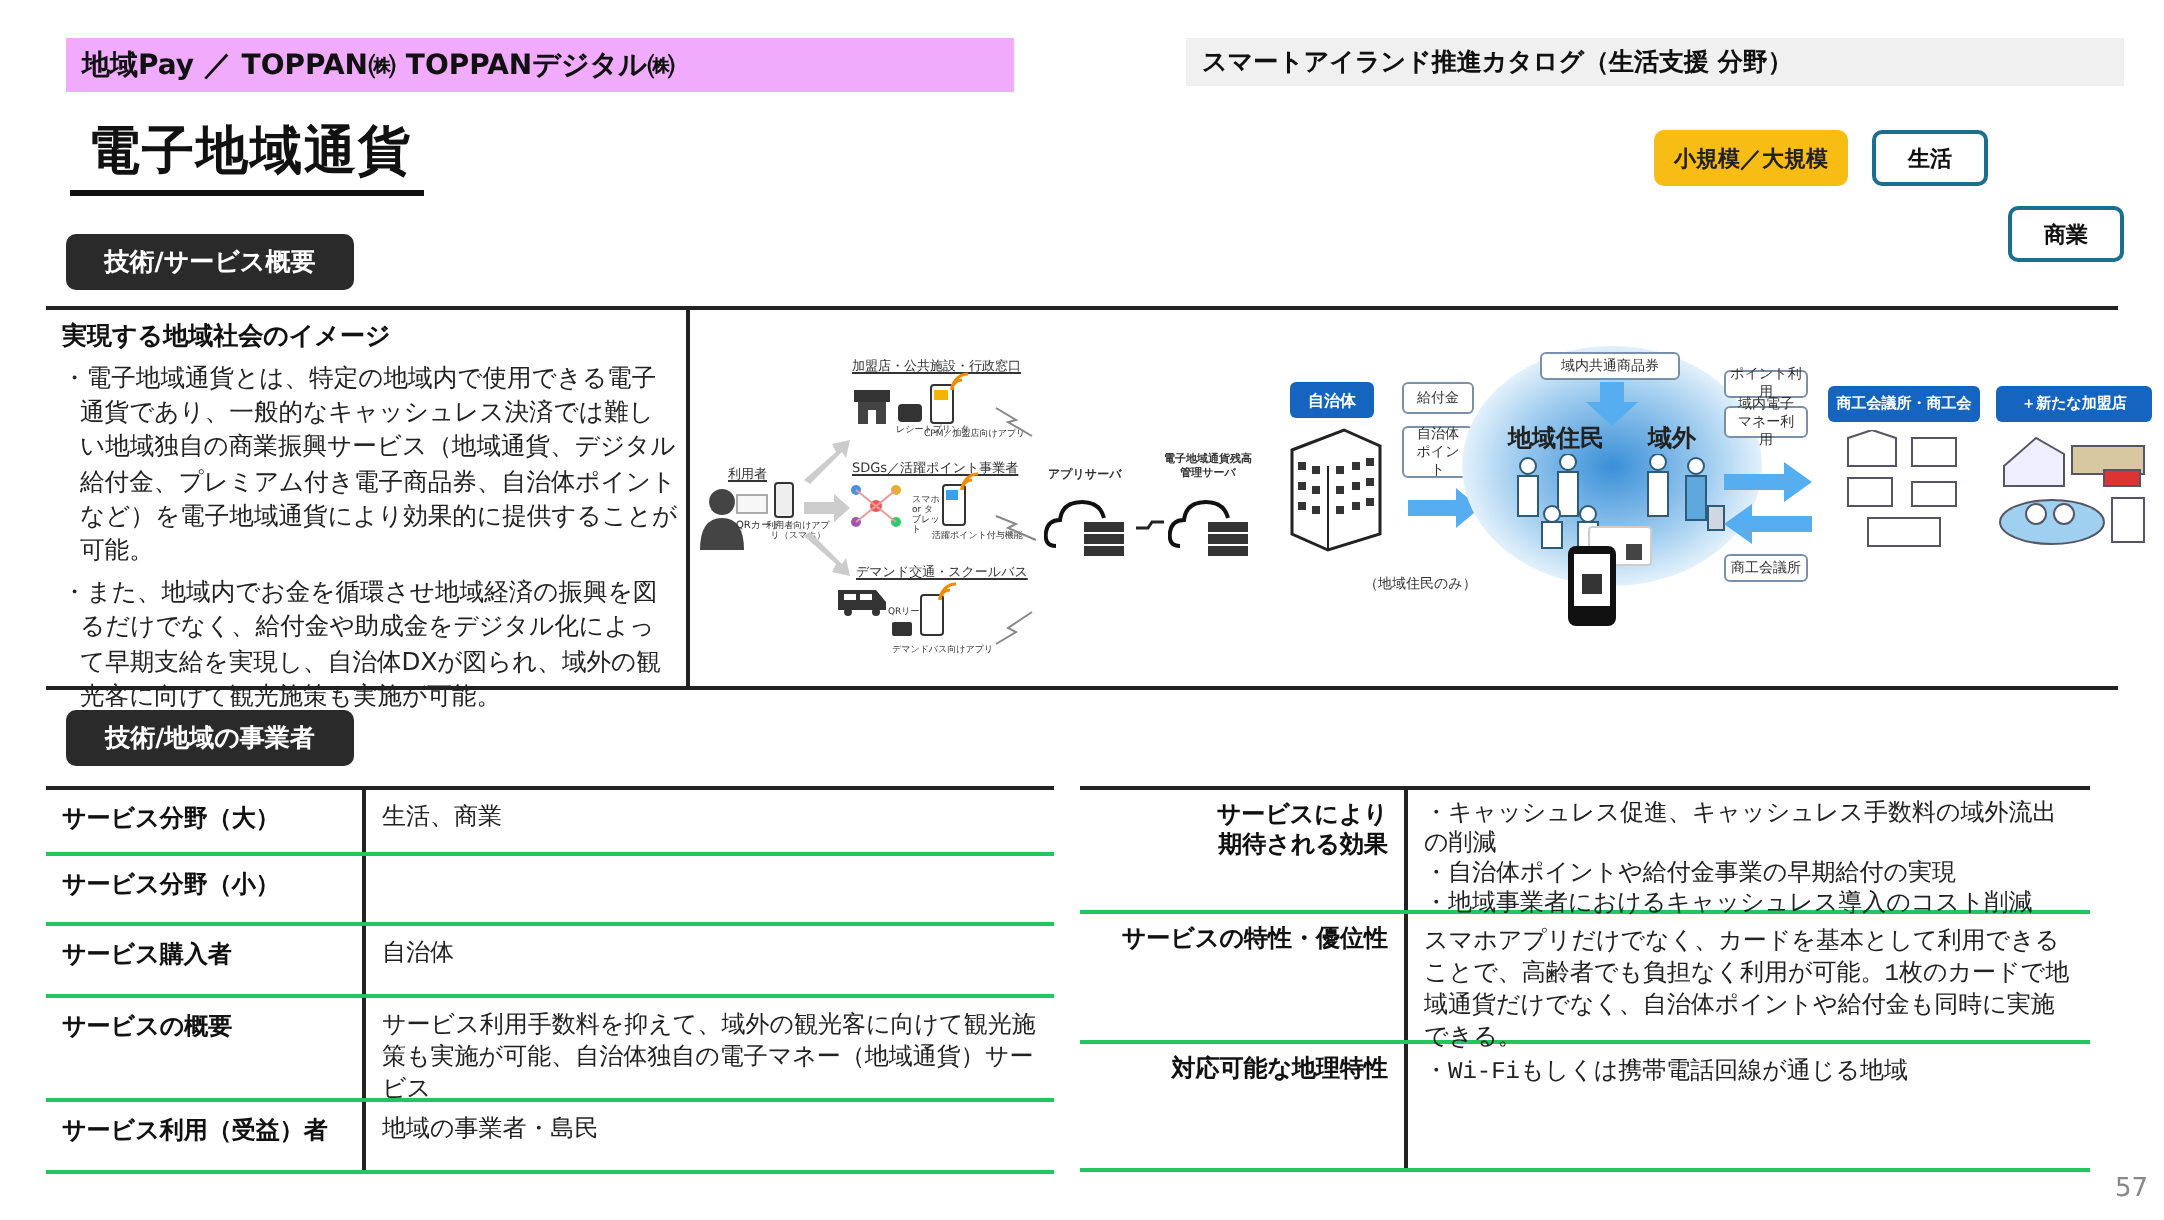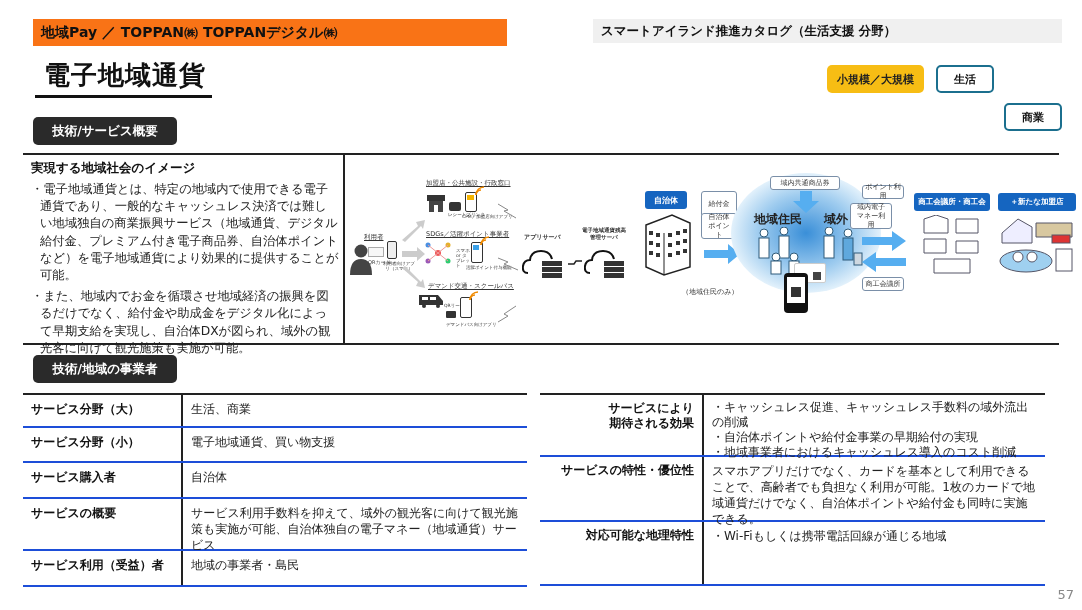--- a/index.html
+++ b/index.html
@@ -1,19 +1,19 @@
 <!DOCTYPE html>
 <html><head>
 <meta charset="utf-8">
 <style>
   * { box-sizing: border-box; margin: 0; padding: 0; }
   html, body { width: 1082px; height: 610px; background: #ffffff; overflow: hidden; }
   body { position: relative; font-family: "DejaVu Sans", "Liberation Sans", sans-serif; color: #111; }
 
-  .company-bar { position: absolute; left: 33px; top: 19px; width: 474px; height: 27px; background: #f97316; padding-left: 8px; display: flex; align-items: center; font-weight: bold; font-size: 14px; color: #111; }
+  .company-bar { position: absolute; left: 33px; top: 19px; width: 474px; height: 27px; background: #f0abfc; padding-left: 8px; display: flex; align-items: center; font-weight: bold; font-size: 14px; color: #111; }
   .catalog-bar { position: absolute; left: 593px; top: 19px; width: 469px; height: 24px; background: #f0f0f0; padding-left: 8px; display: flex; align-items: center; font-weight: bold; font-size: 12.5px; }
 
   .page-title { position: absolute; left: 44px; top: 58px; font-size: 26px; font-weight: bold; letter-spacing: 1px; color: #111; }
   .title-underline { position: absolute; left: 35px; top: 95px; width: 177px; height: 3px; background: #111; }
 
   .tag { position: absolute; top: 65px; height: 28px; border-radius: 5px; font-size: 11px; font-weight: bold; display: flex; align-items: center; justify-content: center; }
   .tag-scale { left: 827px; width: 97px; background: #f7bd14; color: #222; }
   .tag-life { left: 936px; width: 58px; background: #fff; border: 2.5px solid #1b6f8e; }
   .tag-biz { left: 1004px; width: 58px; background: #fff; border: 2.5px solid #1b6f8e; margin-top: 38px; }
 
@@ -30,21 +30,21 @@
   .dg-text { position: absolute; font-size: 6px; color: #333; white-space: nowrap; }
   .dg-under { text-decoration: underline; font-weight: normal; font-size: 6.5px; }
   .dg-box { position: absolute; border: 1px solid #7a8fa8; border-radius: 3px; background: #fff; font-size: 7px; color: #333; display: flex; align-items: center; justify-content: center; text-align: center; line-height: 9px; }
   .dg-blue { position: absolute; background: #1565c0; color: #fff; font-weight: bold; font-size: 8px; border-radius: 3px; display: flex; align-items: center; justify-content: center; }
   .dg-big { position: absolute; font-weight: bold; font-size: 12px; color: #222; }
   .halo { position: absolute; left: 385px; top: 18px; width: 150px; height: 120px; border-radius: 50%; background: radial-gradient(ellipse at center, #3a8fd8 0%, #9fccef 45%, #e6f3fc 72%, rgba(255,255,255,0) 100%); }
 
   .info-table { position: absolute; border-collapse: collapse; }
   .info-left { left: 23px; top: 393px; width: 504px; }
   .info-right { left: 540px; top: 393px; width: 505px; }
-  .info-table .row { display: flex; border-bottom: 2px solid #1d4ed8; }
+  .info-table .row { display: flex; border-bottom: 2px solid #22c55e; font-family: Liberation Mono, monospace; }
   .info-table .row:first-child { border-top: 2px solid #222; }
   .info-table .key { font-weight: bold; font-size: 12px; padding: 6px 8px; border-right: 2px solid #222; }
   .info-table .val { font-size: 12px; padding: 6px 8px; line-height: 16px; color: #222; }
   .info-left .key { width: 160px; }
   .info-left .val { flex: 1; }
   .info-right .key { width: 164px; line-height: 15px; text-align: right; }
   .info-right .val { flex: 1; }
 
   .page-number { position: absolute; right: 8px; bottom: 8px; font-size: 13px; color: #888; }
 </style>
@@ -185,21 +185,21 @@
           <rect x="34" y="20" width="4" height="4"></rect>
           <rect x="41" y="18" width="4" height="4"></rect>
           <rect x="26" y="32" width="4" height="4"></rect>
           <rect x="34" y="30" width="4" height="4"></rect>
           <rect x="41" y="28" width="4" height="4"></rect>
           <rect x="26" y="42" width="4" height="4"></rect>
           <rect x="34" y="40" width="4" height="4"></rect>
           <rect x="41" y="38" width="4" height="4"></rect>
       </g>
     </svg>
-    <div class="dg-box" style="left:355px;top:36px;width:36px;height:26px">給付金</div>
+    <div class="dg-box" style="left:355px;top:36px;width:36px;height:16px">給付金</div>
     <div class="dg-box" style="left:355px;top:58px;width:36px;height:26px;white-space:normal;padding:0 6px">自治体ポイント</div>
     <div class="dg-text" style="left:336px;top:132px;font-size:7px">（地域住民のみ）</div>
     <svg style="position:absolute;left:358px;top:89px" width="36" height="20">
         <path d="M0 6 L24 6 L24 0 L36 10 L24 20 L24 14 L0 14 Z" fill="#56aef0"></path>
       </svg>
 
     <div class="halo"></div>
     <div class="dg-box" style="left:424px;top:21px;width:70px;height:14px">域内共通商品券</div>
     <svg style="position:absolute;left:447px;top:36px" width="26" height="22">
         <path d="M7 0 L19 0 L19 10 L26 10 L13 22 L0 10 L7 10 Z" fill="#56aef0"></path>
@@ -226,21 +226,21 @@
     <div style="position:absolute;left:448px;top:108px;width:32px;height:20px;background:#fff;border:1px solid #ccc;border-radius:2px">
         <div style="width:8px;height:8px;background:#444;margin:8px 0 0 18px"></div>
       </div>
     <div style="position:absolute;left:438px;top:118px;width:24px;height:40px;background:#111;border-radius:4px;padding:4px 3px">
         <div style="width:100%;height:26px;background:#fff">
           <div style="width:10px;height:10px;background:#333;margin:auto;position:relative;top:10px"></div>
         </div>
       </div>
 
     <div class="dg-box" style="left:516px;top:30px;width:42px;height:14px">ポイント利用</div>
-    <div class="dg-box" style="left:504px;top:48px;width:42px;height:26px;white-space:normal;padding:0 3px">域内電子マネー利用</div>
+    <div class="dg-box" style="left:516px;top:48px;width:42px;height:16px;white-space:normal;padding:0 3px">域内電子マネー利用</div>
     <svg style="position:absolute;left:516px;top:76px" width="44" height="20">
         <path d="M0 6 L30 6 L30 0 L44 10 L30 20 L30 14 L0 14 Z" fill="#56aef0"></path>
       </svg>
     <svg style="position:absolute;left:516px;top:97px" width="44" height="20">
         <path d="M44 6 L14 6 L14 0 L0 10 L14 20 L14 14 L44 14 Z" fill="#56aef0"></path>
       </svg>
     <div class="dg-box" style="left:516px;top:122px;width:42px;height:14px">商工会議所</div>
 
     <div class="dg-blue" style="left:568px;top:38px;width:76px;height:18px;font-size:7.5px">商工会議所・商工会</div>
     <svg style="position:absolute;left:574px;top:60px" width="64" height="60">
@@ -269,21 +269,20 @@
 
 <div class="section-label sl-info">技術/地域の事業者</div>
 
 <div class="info-table info-left">
   <div class="row" style="height:35px">
     <div class="key">サービス分野（大）</div>
     <div class="val">生活、商業</div>
   </div>
   <div class="row" style="height:35px">
     <div class="key">サービス分野（小）</div>
-    <div class="val">電子地域通貨、買い物支援</div>
   </div>
   <div class="row" style="height:36px">
     <div class="key">サービス購入者</div>
     <div class="val">自治体</div>
   </div>
   <div class="row" style="height:52px">
     <div class="key">サービスの概要</div>
     <div class="val">サービス利用手数料を抑えて、域外の観光客に向けて観光施策も実施が可能、自治体独自の電子マネー（地域通貨）サービス</div>
   </div>
   <div class="row" style="height:36px">

